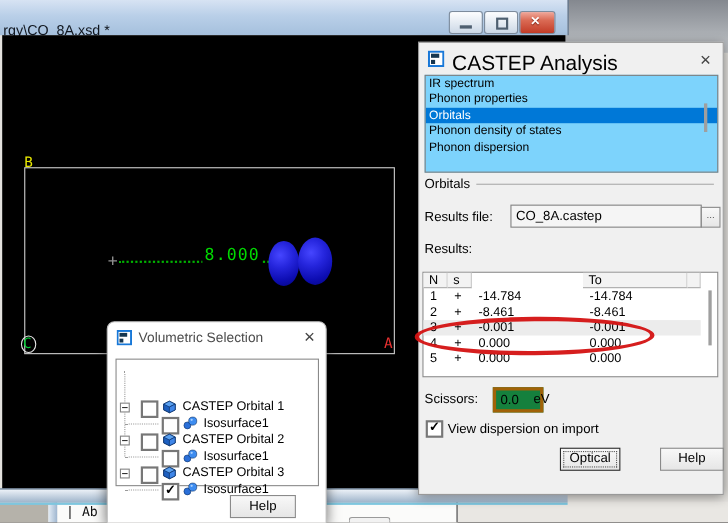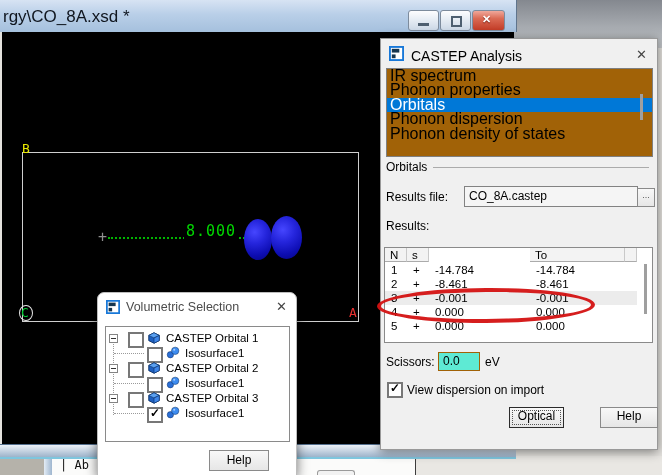--- a/index.html
+++ b/index.html
@@ -17,21 +17,21 @@
   .bp-text{left:60px;top:458px;font-family:"DejaVu Sans Mono",monospace;font-size:12px;color:#111;}
   .bp-vline{left:415px;top:455px;width:1px;height:20px;background:#3c3c3c;}
   .bp-btntop{left:317px;top:470px;width:36px;height:6px;background:#f2f2f2;
     border:1px solid #9a9a9a;border-bottom:none;border-radius:3px 3px 0 0;}
 
   
   .mdi{left:0;top:0;width:516px;height:456px;}
   .mdi-titlebar{left:0;top:0;width:516px;height:32px;
     background:linear-gradient(180deg,#d7e3f3,#b9cfe8 45%,#a5c0dd);
     border-right:1px solid #5f748c;}
-  .mdi-title{left:3px;top:7px;font-size:17px;color:#10161f;white-space:nowrap;}
+  .mdi-title{left:3px;top:20px;font-size:13px;color:#10161f;white-space:nowrap;}
   .winbtn{top:10px;height:19px;border:1px solid #7d8b9c;border-radius:3px;
     background:linear-gradient(180deg,#fdfdfe,#e7edf4 45%,#ccd8e6);}
   .winbtn-min{left:408px;width:29px;}
   .winbtn-rst{left:440px;width:29px;}
   .winbtn-cls{left:472px;width:31px;
     background:linear-gradient(180deg,#f0a89b,#da6a54 40%,#c23c27);}
   .glyph-min{left:9px;top:12px;width:11px;height:3px;background:#4e5f70;}
   .glyph-rst{left:10px;top:5px;width:7px;height:7px;border:2px solid #4e5f70;background:transparent;}
   .glyph-cls{left:9px;top:2px;color:#fff;font-size:11px;font-weight:bold;text-shadow:0 1px 1px #7a1d10;}
   .viewport{left:2px;top:32px;width:512px;height:412px;background:#000;}
@@ -55,40 +55,40 @@
   .ms-icon svg{display:block;}
 
   
   .voldlg{left:97px;top:292px;width:198px;height:183px;background:#fff;
     border:1px solid #bdbdbd;border-radius:7px 7px 0 0;
     box-shadow:0 2px 12px rgba(0,0,0,.55);}
   .voldlg-title{left:28px;top:7px;font-size:12.5px;color:#4c4c4c;}
   .treebox{left:7px;top:33px;width:183px;height:114px;background:#fff;
     border:1px solid #8a8a8a;font-size:11.5px;color:#000;}
   .tree-vline{left:7px;top:10px;width:0;height:78px;border-left:1px dotted #9a9a9a;}
-  .tree-row{position:absolute;left:0;height:15px;width:100%;display:flex;align-items:center;}
+  .tree-row{position:absolute;left:0;height:15px;width:100%;display:flex;align-items:center;margin-top:32px;}
   .expander{position:absolute;left:3px;width:9px;height:9px;background:#fff;
     border:1px solid #848484;box-sizing:border-box;}
   .expander::before{content:"";position:absolute;left:1px;top:3px;width:5px;height:1px;background:#333;}
   .tree-stub{position:absolute;left:8px;top:7px;width:30px;height:0;border-top:1px dotted #9a9a9a;}
   .cb{position:absolute;width:12px;height:12px;background:#fff;border:2px solid #777;
     box-sizing:content-box;top:0;}
   .cb .tick{position:absolute;left:1px;top:-3px;font-size:12px;font-weight:bold;color:#000;}
   .tree-label{position:absolute;top:1px;white-space:nowrap;}
   .btn{background:linear-gradient(180deg,#f8f8f8,#e6e6e6);border:1px solid #8a8a8a;
     font-size:12px;color:#000;text-align:center;}
   .vol-help{left:111px;top:157px;width:58px;height:19px;line-height:18px;}
 
   
   .casdlg{left:380px;top:38px;width:276px;height:410px;background:#f0f0f0;
     border:1px solid #999;box-shadow:0 2px 10px rgba(0,0,0,.45);}
-  .casdlg-title{left:30px;top:9px;font-size:14px;color:#000;}
+  .casdlg-title{left:30px;top:9px;font-size:19px;color:#000;}
   .cas-close{left:255px;top:9px;}
-  .listbox{left:5px;top:29px;width:265px;height:87px;background:#a16207;
-    border:1px solid #7f7f7f;font-size:16px;overflow:hidden;}
+  .listbox{left:5px;top:29px;width:265px;height:87px;background:#7dd3fc;
+    border:1px solid #7f7f7f;font-size:11px;overflow:hidden;}
   .list-item{height:14.4px;line-height:14.4px;padding-left:3px;white-space:nowrap;}
   .list-item.sel{background:#0078d7;color:#fff;}
   .scroll-thumb{width:3px;background:#9f9f9f;}
   .group-label{left:5px;top:121px;font-size:12px;color:#000;}
   .group-line{left:52px;top:128px;width:216px;height:0;border-top:1px solid #ababab;}
   .fld-label{font-size:12px;color:#000;}
   .results-field{left:83px;top:147px;width:168px;height:19px;background:#f5f5f5;
     border:1px solid #828282;font-size:12px;line-height:19px;padding-left:4px;color:#000;}
   .browse-btn{left:256px;top:149px;width:16px;height:17px;font-size:9px;color:#555;line-height:13px;}
   .combo{left:83px;top:176px;width:188px;height:20px;background:#fff;border:1px solid #6e6e6e;
@@ -97,22 +97,22 @@
     border-left:1px solid #a8a8a8;text-align:center;font-size:8px;line-height:20px;color:#222;}
   .grid{left:3px;top:208px;width:267px;height:94px;background:#fff;border:1px solid #8a8a8a;
     font-size:11.5px;}
   .gh{position:absolute;top:0;height:14px;background:#f3f3f3;border-right:1px solid #c9c9c9;
     border-bottom:1px solid #ababab;line-height:14px;box-sizing:border-box;padding-left:5px;}
   .gr{position:absolute;left:0;width:252px;height:14px;line-height:14px;}
   .gr.hl{background:#ececec;}
   .gc{position:absolute;top:0;white-space:nowrap;}
   .red-ellipse{left:-4px;top:249px;width:210px;height:27px;border:4px solid #d41212;
     border-radius:50%;opacity:.95;transform:rotate(-.4deg);}
-  .scissors-input{left:57px;top:313px;width:36px;height:17px;background:#5eead4;
-    border:1px solid #a16207;font-size:12px;line-height:17px;padding-left:4px;}
+  .scissors-input{left:67px;top:313px;width:36px;height:17px;background:#15803d;
+    border:3px solid #a16207;font-size:12px;line-height:17px;padding-left:4px;}
   .imp-btn{left:128px;top:368px;width:53px;height:19px;line-height:17px;
     border:1px solid #2b2b2b;outline:1px dotted #555;outline-offset:-4px;}
   .hlp-btn{left:219px;top:368px;width:56px;height:19px;line-height:17px;}
 </style>
 </head>
 <body>
 
 <div class="abs top-right-bg"></div>
 <div class="abs bottom-pane"></div>
 <div class="abs bp-white"></div>
@@ -160,22 +160,22 @@
         <rect x="3" y="9" width="4" height="4" fill="#16364f"></rect>
       </svg>
   </span>
   <span class="abs casdlg-title">CASTEP Analysis</span>
   <span class="abs dlg-close cas-close">✕</span>
 
   <div class="abs listbox">
     <div class="list-item">IR spectrum</div>
     <div class="list-item">Phonon properties</div>
     <div class="list-item sel">Orbitals</div>
+    <div class="list-item">Phonon density of states</div>
     <div class="list-item">Phonon dispersion</div>
-    <div class="list-item">Phonon density of states</div>
   </div>
   <div class="abs scroll-thumb" style="left:259px;top:55px;height:26px;"></div>
 
   <span class="abs group-label">Orbitals</span>
   <div class="abs group-line"></div>
 
   <span class="abs fld-label" style="left:5px;top:151px;">Results file:</span>
   <div class="abs results-field">CO_8A.castep</div>
   <div class="abs btn browse-btn">...</div>
 

